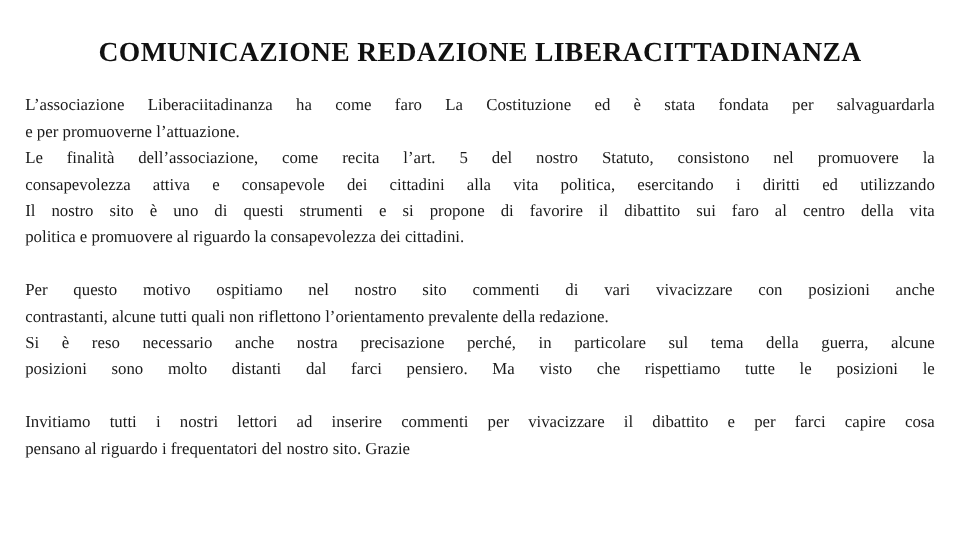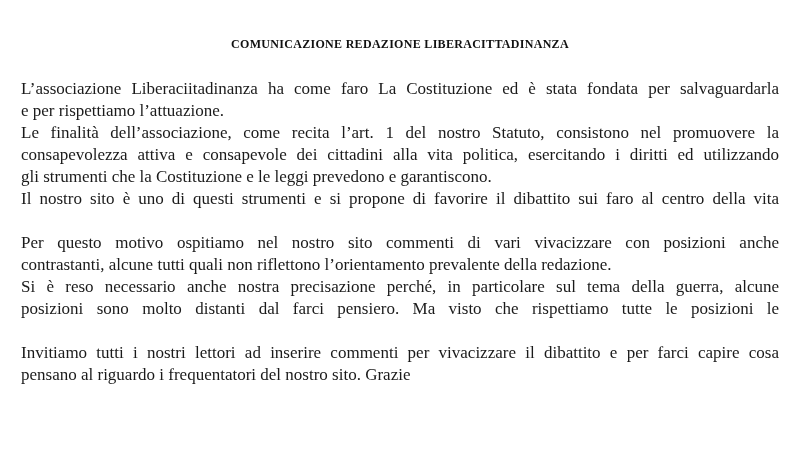--- a/index.html
+++ b/index.html
@@ -10,67 +10,67 @@
     position: relative;
     width: 800px;
     height: 466px;
     background: #ffffff;
     overflow: hidden;
     font-family: "Liberation Serif", "DejaVu Serif", serif;
     color: #1a1a1a;
   }
   .doc-title {
     margin: 33px 21px 23px 21px;
-    font-size: 12px;
+    font-size: 23px;
     line-height: 22px;
     font-weight: 700;
     text-align: center;
     letter-spacing: 0.3px;
     color: #111111;
   }
   .block {
     margin: 0 21px 22px 21px;
   }
   .block:last-child {
     margin-bottom: 0;
     font-family: Liberation Serif, serif;
   }
   .para {
     margin: 0;
   }
   .line {
-    font-size: 17px;
+    font-size: 14px;
     line-height: 22px;
     text-align: justify;
     
     text-align-last: justify;
   }
   .line.last {
     text-align-last: left;
   }
 </style>
 </head>
 <body>
 
 <div class="page">
 
   <h1 class="doc-title">COMUNICAZIONE REDAZIONE LIBERACITTADINANZA</h1>
 
   <section class="block">
     <div class="para">
       <div class="line">L’associazione Liberaciitadinanza ha come faro La Costituzione ed è stata fondata per salvaguardarla</div>
-      <div class="line last">e per rispettiamo l’attuazione.</div>
+      <div class="line last">e per promuoverne l’attuazione.</div>
     </div>
     <div class="para">
-      <div class="line">Le finalità dell’associazione, come recita l’art. 1 del nostro Statuto, consistono nel promuovere la</div>
+      <div class="line">Le finalità dell’associazione, come recita l’art. 5 del nostro Statuto, consistono nel promuovere la</div>
       <div class="line">consapevolezza attiva e consapevole dei cittadini alla vita politica, esercitando i diritti ed utilizzando</div>
-      <div class="line last">gli strumenti che la Costituzione e le leggi prevedono e garantiscono.</div>
     </div>
     <div class="para">
       <div class="line">Il nostro sito è uno di questi strumenti e si propone di favorire il dibattito sui faro al centro della  vita</div>
+      <div class="line last">politica e promuovere al riguardo la consapevolezza dei cittadini.</div>
     </div>
   </section>
 
   <section class="block">
     <div class="para">
       <div class="line">Per questo motivo ospitiamo nel nostro sito commenti di vari vivacizzare con posizioni anche</div>
       <div class="line last">contrastanti, alcune tutti quali  non riflettono l’orientamento prevalente della redazione.</div>
     </div>
     <div class="para">
       <div class="line">Si è reso necessario anche nostra precisazione perché, in particolare sul tema della guerra, alcune</div>

